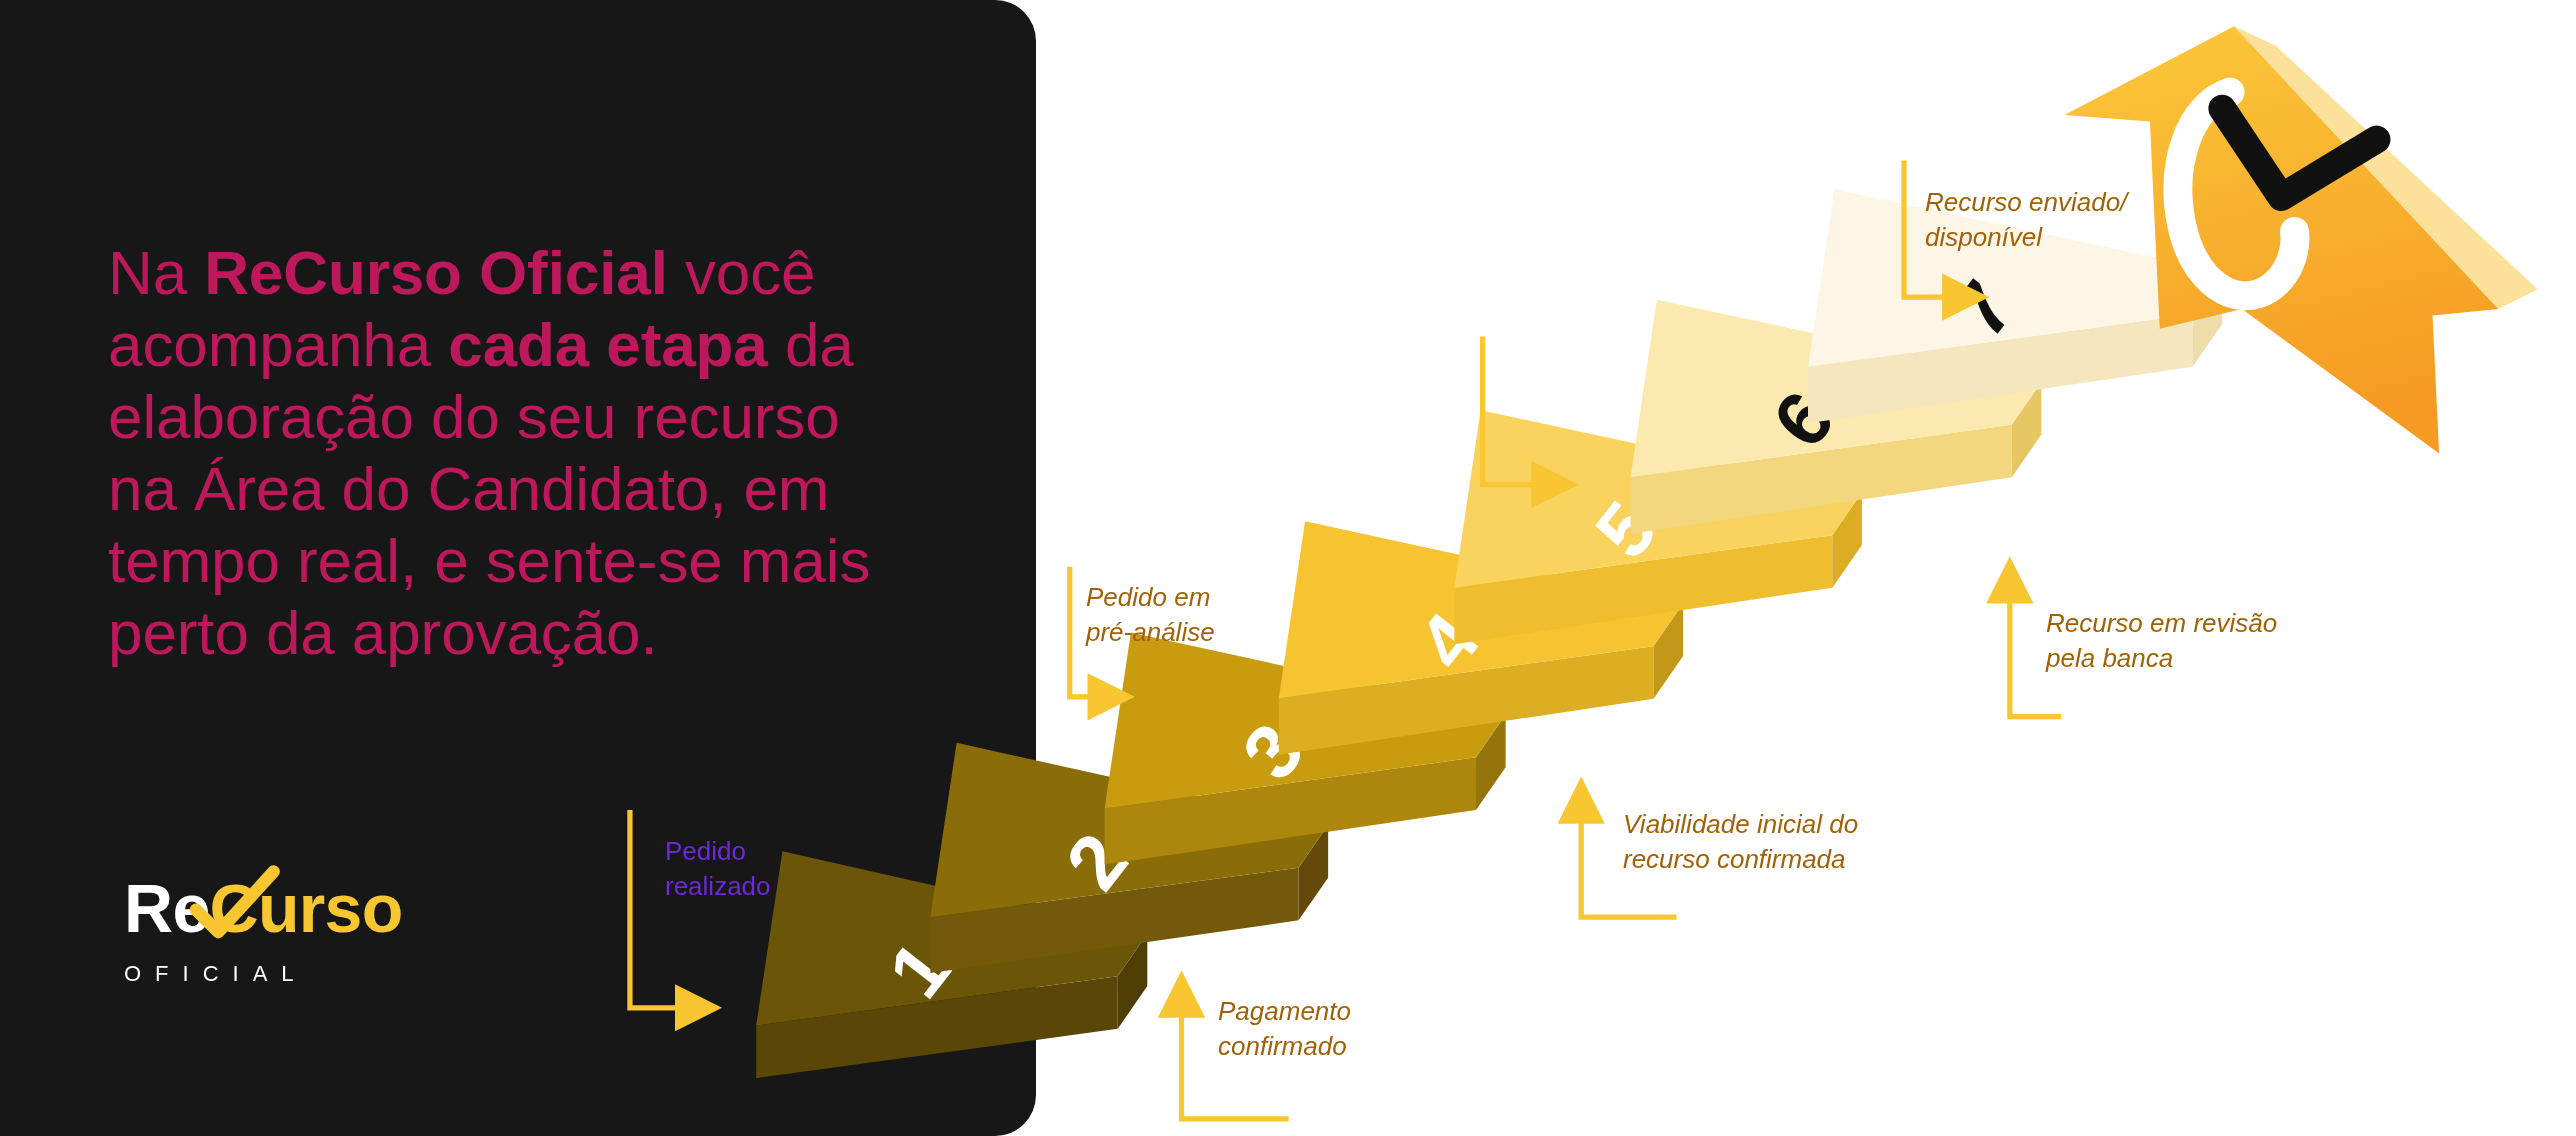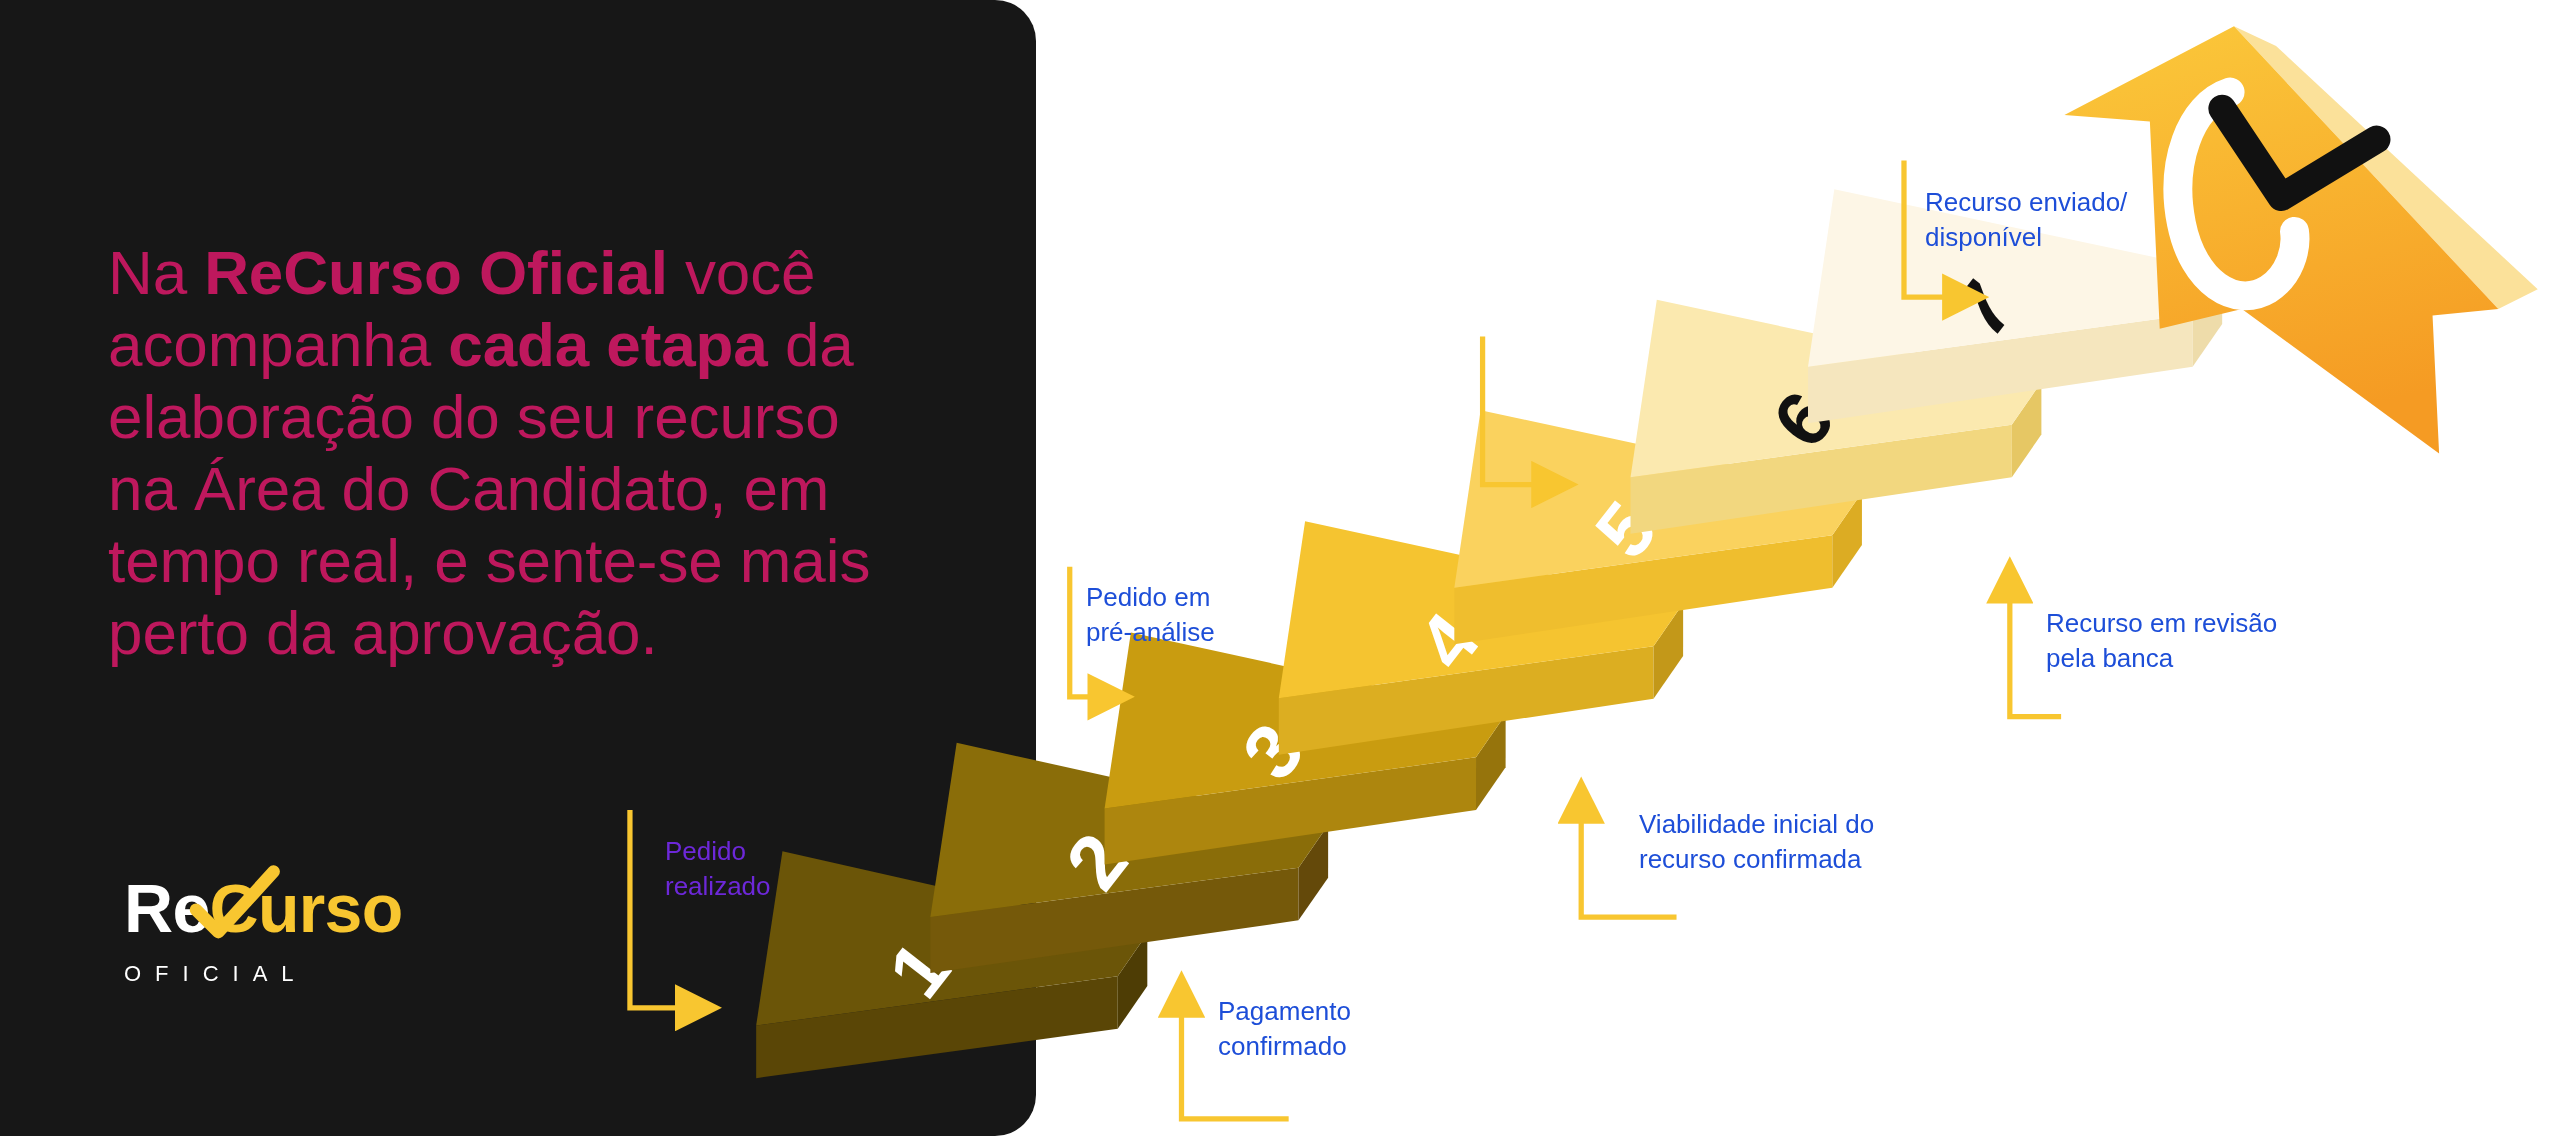--- a/index.html
+++ b/index.html
@@ -82,21 +82,21 @@
   
   .callout{
     position:absolute;
     z-index:4;
     font-size:26px;
     line-height:1.34;
     font-weight:400;
     white-space:pre-line;
   }
   .callout.on-dark{color:#6d28d9;}
-  .callout.on-light{color:#1d4ed8;}
+  .callout.on-light{color:#a16207;font-style:italic;}
 
   
   #connectors{
     position:absolute;
     left:0; top:0;
     width:2576px; height:1136px;
     z-index:3;
     pointer-events:none;
   }
 </style>
@@ -214,21 +214,21 @@
 
     <path d="M2896,244 L2896,452 L3010,452" fill="none" stroke="#F8C630" stroke-width="8" marker-end="url(#mr)"></path>
   </svg>
 
   <div class="callout on-dark" style="left:665px; top:834px;">Pedido
 realizado</div>
   <div class="callout on-light" style="left:1218px; top:994px;">Pagamento
 confirmado</div>
   <div class="callout on-light" style="left:1086px; top:580px;">Pedido em
 pré-análise</div>
-  <div class="callout on-light" style="left:1623px; top:807px;margin-left:16px;">Viabilidade inicial do
+  <div class="callout on-light" style="left:1623px; top:807px;">Viabilidade inicial do
 recurso confirmada</div>
   <div class="callout on-light" style="left:2046px; top:606px;">Recurso em revisão
 pela banca</div>
   <div class="callout on-light" style="left:1925px; top:185px;">Recurso enviado/
 disponível</div>
 
 </div>
 
 
 </body></html>

